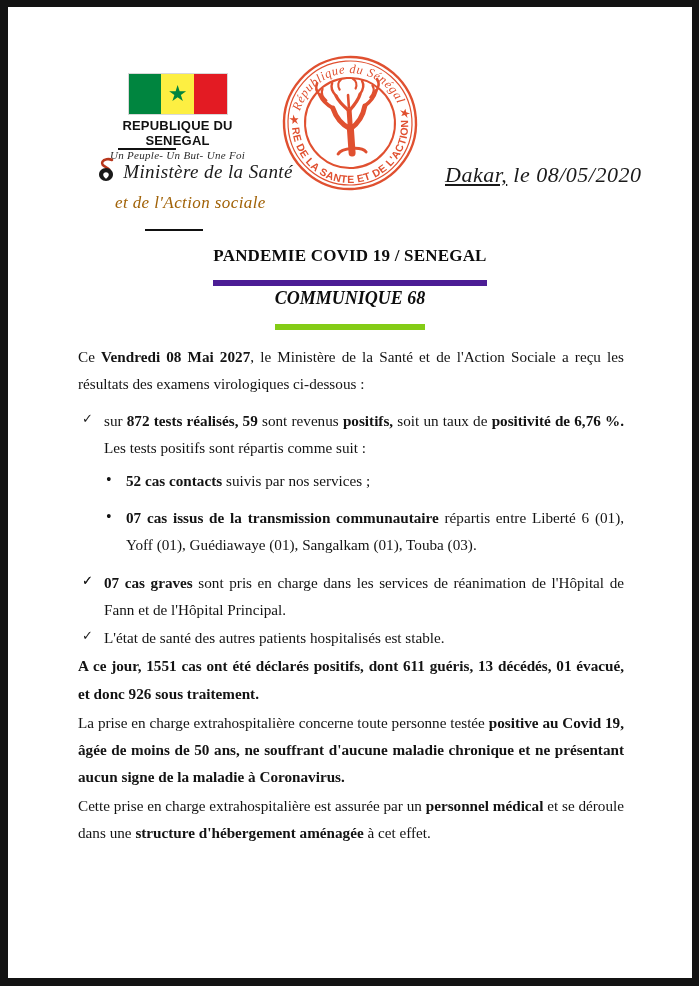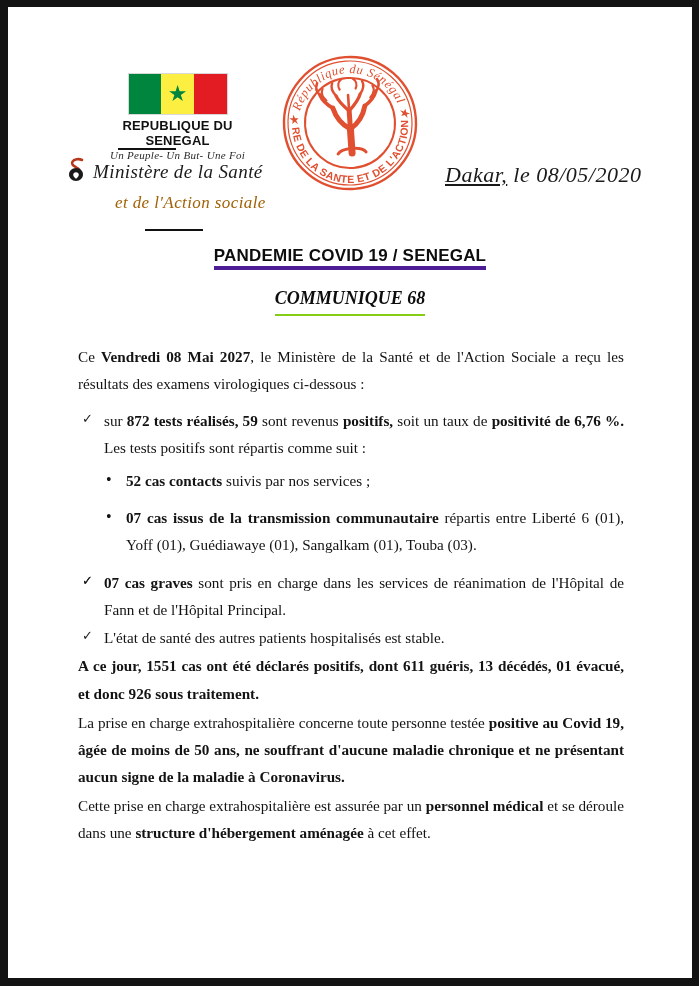--- a/index.html
+++ b/index.html
@@ -102,20 +102,21 @@
   .ministry {
     position: absolute;
     left: 55px;
     top: 150px;
     width: 260px;
   }
   .ministry-line1 {
     display: flex;
     align-items: center;
     gap: 4px;
+    justify-content: center;
   }
   .emblem {
     width: 26px;
     height: 30px;
     flex: 0 0 26px;
     position: relative;
   }
   .ministry-name {
     font-family: "Liberation Serif", serif;
     font-style: italic;
@@ -159,35 +160,36 @@
   .title-main {
     text-align: center;
     font-family: "Liberation Sans", sans-serif;
     font-weight: bold;
     font-size: 17px;
     letter-spacing: 0.2px;
     color: #0d0d0d;
     margin-top: 14px;
   }
   .title-main span {
-    border-bottom: 4px solid #4c1d95;
-    padding-bottom: 1px;
+    border-bottom: 6px solid #4c1d95;
+    padding-bottom: 15px;
+    font-family: Liberation Serif, serif;
   }
   .title-sub {
     text-align: center;
     font-family: "Liberation Serif", serif;
     font-weight: bold;
     font-style: italic;
     font-size: 18px;
     color: #0d0d0d;
     margin-top: 22px;
   }
   .title-sub span {
-    border-bottom: 2px solid #84cc16;
-    padding-bottom: 6px;
+    border-bottom: 6px solid #84cc16;
+    padding-bottom: 16px;
   }
 
   
   .body-text {
     margin: 34px 68px 0 70px;
     font-family: "Liberation Serif", serif;
     font-size: 15.2px;
     line-height: 1.78;
     color: #131313;
     text-align: justify;

